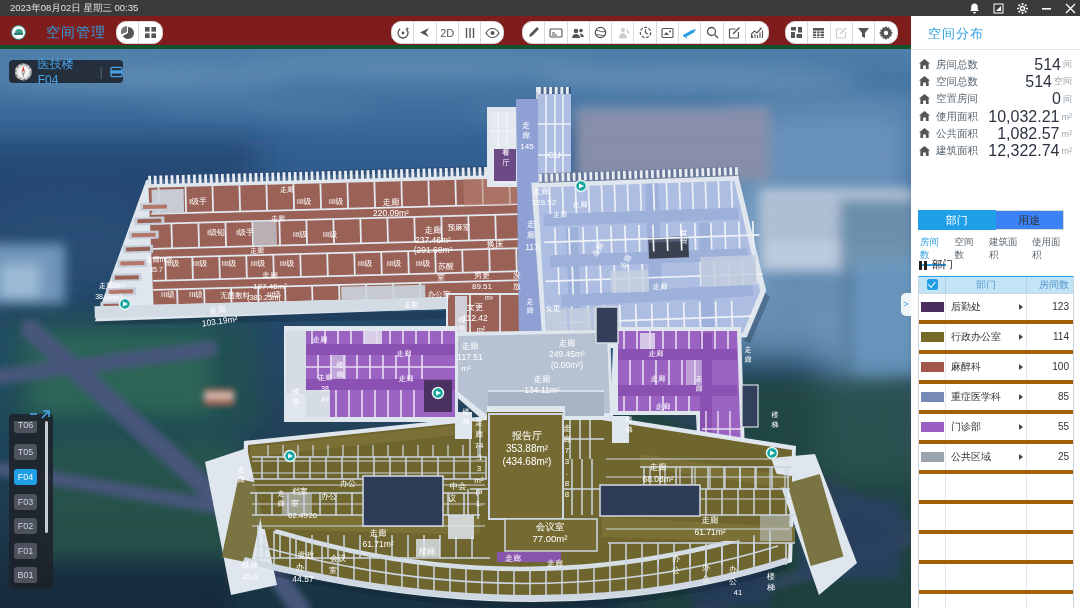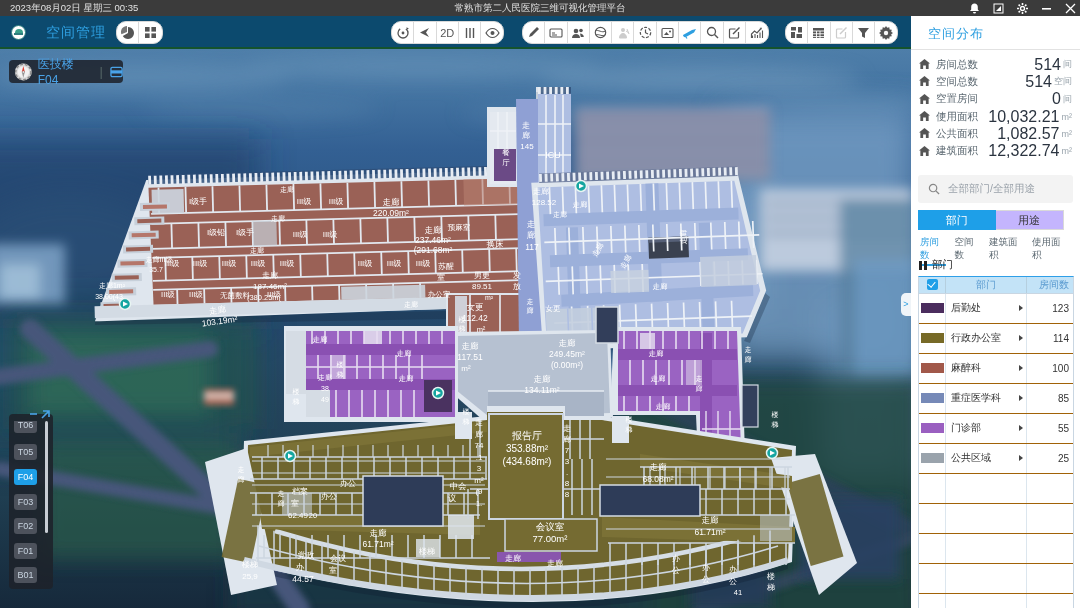--- a/index.html
+++ b/index.html
@@ -1,48 +1,48 @@
 <!DOCTYPE html>
 <html><head><meta charset="utf-8">
 <style>
 *{margin:0;padding:0;box-sizing:border-box}
 html,body{width:1080px;height:608px;overflow:hidden;font-family:"Liberation Sans",sans-serif;background:#fff}
 #topbar{position:absolute;left:0;top:0;width:1080px;height:20px;background:#3b3b3b;color:#e2e2e2;font-size:9.5px}
 #topbar .date{position:absolute;left:10px;top:2px}
 #topbar .title{position:absolute;left:0;right:0;top:2px;text-align:center}
 #topbar .ticons{position:absolute;right:4px;top:0;height:16px;display:flex;align-items:center;gap:13px}
-#toolbar{position:absolute;left:0;top:16px;width:1080px;height:33px;background:#0c4a6e;border-bottom:2px solid #14532d}
+#toolbar{position:absolute;left:0;top:16px;width:1080px;height:33px;background:#7f1d1d;border-bottom:4px solid #14532d}
 .logo{position:absolute;left:11px;top:9px;width:15px;height:15px;border-radius:50%;background:#fff;border:1.5px solid #2e7d7d;overflow:hidden}
 .logo i{display:block;margin:2.5px auto 0;width:8px;height:4px;background:#3aa08a;border-radius:4px 4px 0 0}
 .logo b{display:block;margin:0.5px auto 0;width:9px;height:1.5px;background:#2e7d7d}
 #toolbar .mtitle{position:absolute;left:46px;top:8px;font-size:14px;color:#2e9fe0;letter-spacing:1px}
 .btngroup{position:absolute;top:5px;height:23px;display:flex;border:1px solid #d9d9d9;border-radius:10px;background:#fff}
 .btngroup .cell{width:22.3px;height:21px;border-right:1px solid #d9d9d9;display:flex;align-items:center;justify-content:center}
 .btngroup .cell:last-child{border-right:none}
 .cell svg{display:block}
 #panel{position:absolute;left:911px;top:16px;width:169px;height:592px;background:#fff;font-size:11px}
 #panel .ptitle{position:absolute;left:17px;top:9px;font-size:13px;color:#2e9fe0;letter-spacing:1px}
 #panel .pdiv{position:absolute;left:0;top:33px;width:169px;height:1px;background:#e2e2e2}
 .stat{position:absolute;left:8px;width:153px;height:17.3px;display:flex;align-items:center}
 .stat .hico{width:11px;height:11px;margin-right:6px}
 .stat .lab{color:#5a6770;font-size:10.5px}
 .stat .val{margin-left:auto;color:#2b3440;font-size:16px}
 .stat .unit{color:#9aa5ad;font-size:9px;margin-left:2px}
 #search{position:absolute;left:7px;top:159px;width:155px;height:28px;background:#f3f3f3;border-radius:3px;color:#9aa2aa;font-size:10.5px;display:flex;align-items:center}
 #tabs{position:absolute;left:7px;top:194px;width:155px;height:20px;display:flex;font-size:11px}
 #tabs .t1{width:77.5px;background:#1e9fe8;color:#fff;display:flex;align-items:center;justify-content:center}
-#tabs .t2{width:68px;background:#c4b5fd;border:1px solid #d9d9d9;border-left:none;color:#333;display:flex;align-items:center;justify-content:center}
+#tabs .t2{width:68px;background:#3b82f6;border:1px solid #d9d9d9;border-left:none;color:#333;display:flex;align-items:center;justify-content:center}
 #subtabs{position:absolute;left:9px;top:220px;width:155px;font-size:9.5px;color:#5a6770;display:flex}
 #subtabs span{margin-right:9px}
 #subtabs .on{color:#2e9fe0;border-bottom:2px solid #2e9fe0;padding-bottom:2px}
 #seclab{position:absolute;left:8px;top:242px;font-size:10.5px;color:#222;display:flex;align-items:center}
 #seclab .bars{display:inline-block;width:3px;height:9px;background:#222;margin-right:2px}
 #tbl{position:absolute;left:7px;top:260px;width:156px;border:1px solid #c9d6e2;border-top:1.5px solid #2e9fe8;border-bottom:none}
 #tbl .hrow{height:16.5px;background:#c3e3f7;display:flex;align-items:center;font-size:10px;color:#5b9bd0;border-bottom:1px solid #c9d6e2}
-#tbl .row{height:30px;display:flex;align-items:center;font-size:10px;color:#333;border-bottom:1px solid #a16207}
+#tbl .row{height:30px;display:flex;align-items:center;font-size:10px;color:#333;border-bottom:4px solid #a16207}
 #tbl .c1{width:26px;display:flex;justify-content:center;align-items:center;height:100%}
 #tbl .c2{width:82px;padding-left:5px;display:flex;align-items:center;border-left:1px solid #dce6ee;border-right:1px solid #dce6ee;height:100%}
 #tbl .hrow .c2{justify-content:center;padding-left:0;border-left:1px solid #b5cfdf;border-right:1px solid #b5cfdf}
 #tbl .c3{flex:1;text-align:right;padding-right:4px}
 .sw{width:23px;height:10px}
 .arr{margin-left:auto;margin-right:3px;width:0;height:0;border-left:4px solid #444;border-top:3px solid transparent;border-bottom:3px solid transparent}
 #scene{position:absolute;left:0;top:49px;width:911px;height:559px;background:#1d3a64}
 .cbox{width:11px;height:11px;background:#1e9fe8;border-radius:2px;position:relative}.cbox:after{content:"";position:absolute;left:2.5px;top:1px;width:4px;height:6px;border:solid #fff;border-width:0 1.6px 1.6px 0;transform:rotate(40deg)}
 #complabel{position:absolute;left:9px;top:60px;width:114px;height:23px;background:rgba(28,32,40,.85);border-radius:4px;color:#4aa3e8;font-size:12px;display:flex;align-items:center;z-index:5}
 #floorsel{position:absolute;left:9px;top:414px;width:44px;height:175px;background:rgba(30,34,42,.88);border-radius:4px;z-index:5}
@@ -633,21 +633,20 @@
         <text x="733" y="535" font-size="8" text-anchor="middle">公</text>
         <text x="738" y="546" font-size="7.5" text-anchor="middle">41</text>
         <text x="771" y="530" font-size="8" text-anchor="middle">楼</text>
         <text x="771" y="541" font-size="8" text-anchor="middle">梯</text>
         <text x="748" y="303" font-size="7" text-anchor="middle">走</text>
         <text x="748" y="313" font-size="7" text-anchor="middle">廊</text>
       </g>
     </svg></div>
 <div id="topbar">
  <span class="date">2023年08月02日 星期三 00:35</span>
- <span class="title">常熟市第二人民医院三维可视化管理平台</span>
  <span class="ticons">
   <svg width="11" height="11" viewBox="0 0 11 11">
         <path d="M5.5 0.5c-2 0-3.3 1.5-3.3 3.5v2.5L1 8h9L8.8 6.5V4c0-2-1.3-3.5-3.3-3.5z" fill="#fff"></path>
         <path d="M4 9a1.5 1.5 0 003 0z" fill="#fff"></path>
       </svg>
   <svg width="11" height="11" viewBox="0 0 11 11">
         <rect x="1" y="1" width="9" height="9" fill="none" stroke="#fff"></rect>
         <path d="M3 8L8 3v5z" fill="#fff"></path>
       </svg>
   <svg width="11" height="11" viewBox="0 0 11 11">
@@ -869,24 +868,20 @@
       <span class="unit">m²</span>
     </div>
  <div class="stat" style="top:126.5px">
       <svg class="hico" viewBox="0 0 12 12">
         <path d="M6 0L0 5h1.5v6h9V5H12zM4.5 7h3v4h-3z" fill="#555"></path>
       </svg>
       <span class="lab">建筑面积</span>
       <span class="val">12,322.74</span>
       <span class="unit">m²</span>
     </div>
- <div id="search"><svg width="12" height="12" viewBox="0 0 13 13" style="margin:0 8px 0 10px">
-        <circle cx="5.5" cy="5.5" r="4" fill="none" stroke="#888" stroke-width="1.3"></circle>
-        <path d="M8.5 8.5L12 12" stroke="#888" stroke-width="1.4"></path>
-      </svg>全部部门/全部用途</div>
  <div id="tabs">
       <div class="t1">部门</div>
       <div class="t2">用途</div>
     </div>
  <div id="subtabs">
       <span class="on">房间数</span>
       <span>空间数</span>
       <span>建筑面积</span>
       <span>使用面积</span>
     </div>

